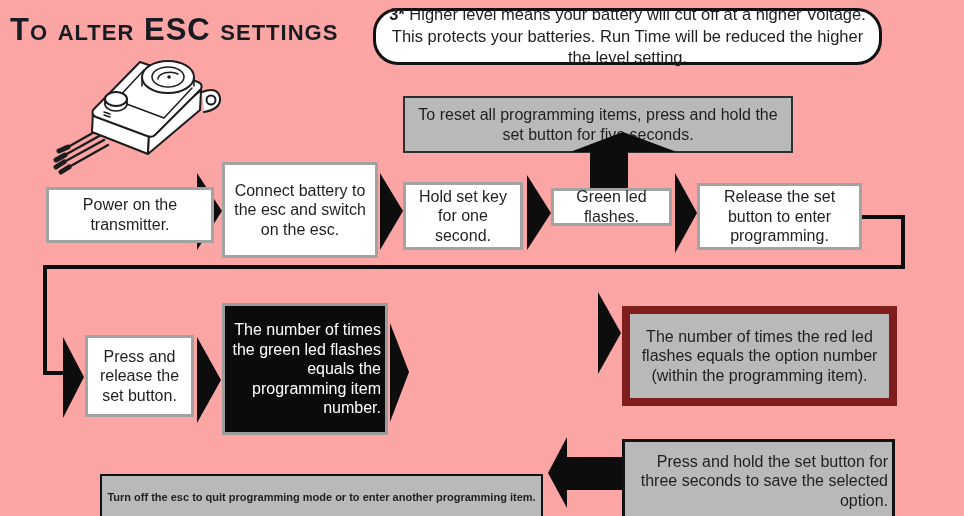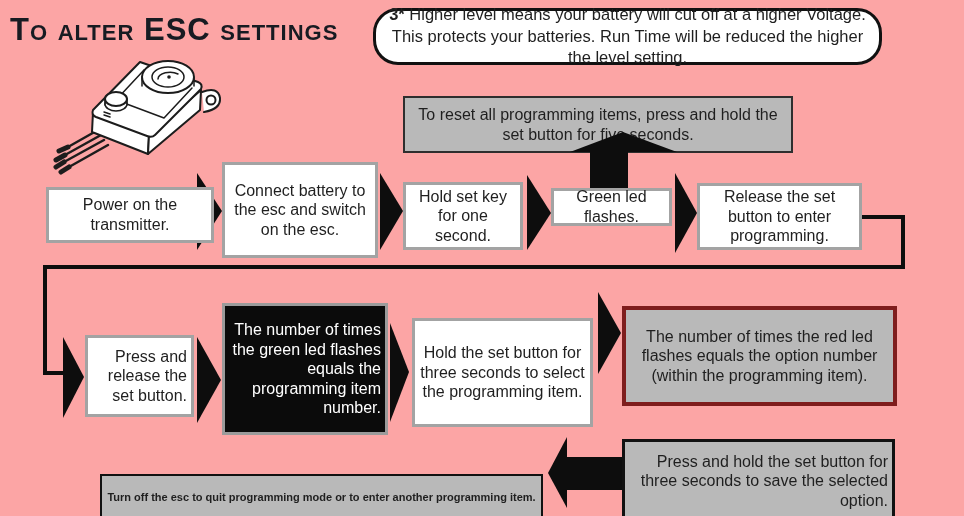--- a/index.html
+++ b/index.html
@@ -110,31 +110,28 @@
   <div class="abs box white-box" style="left:403px;top:182px;width:120px;height:68px;text-align:center;">
     <span>Hold set key for one second.</span>
   </div>
   <div class="abs box white-box" style="left:551px;top:188px;width:121px;height:38px;">
     <span>Green led flashes.</span>
   </div>
   <div class="abs box white-box" style="left:697px;top:183px;width:165px;height:67px;">
     <span>Release the set button to enter programming.</span>
   </div>
 
-  <div class="abs box white-box" style="left:85px;top:335px;width:109px;height:82px;text-align:right;">
+  <div class="abs box white-box" style="left:85px;top:335px;width:109px;height:82px;">
     <span>Press and release the set button.</span>
   </div>
   <div class="abs box black-box" style="left:222px;top:303px;width:166px;height:132px;text-align:right;">
     <span>The number of times the green led flashes equals the programming item number.</span>
   </div>
-  <div class="abs box white-box" style="left:412px;top:318px;width:181px;height:109px;">
-    <span>Hold the set button for three seconds to select the programming item.</span>
-  </div>
 
-  <div class="abs box gray-box" style="left:622px;top:285px;width:275px;height:100px;border:4px solid #7f1d1d;">
+  <div class="abs box gray-box" style="left:622px;top:285px;width:275px;height:100px;border:8px solid #7f1d1d;">
     <span>The number of times the red led flashes equals the option number (within the programming item).</span>
   </div>
   <div class="abs box gray-box" style="left:622px;top:418px;width:273px;height:84px;border:3px solid #111111;text-align:right;">
     <span>Press and hold the set button for three seconds to save the selected option.</span>
   </div>
 
   <div class="abs box gray-box" style="left:100px;top:453px;width:443px;height:47px;border:2.5px solid #111111;font-size:11px;font-weight:bold;">
     <span>Turn off the esc to quit programming mode or to enter another programming item.</span>
   </div>
 

